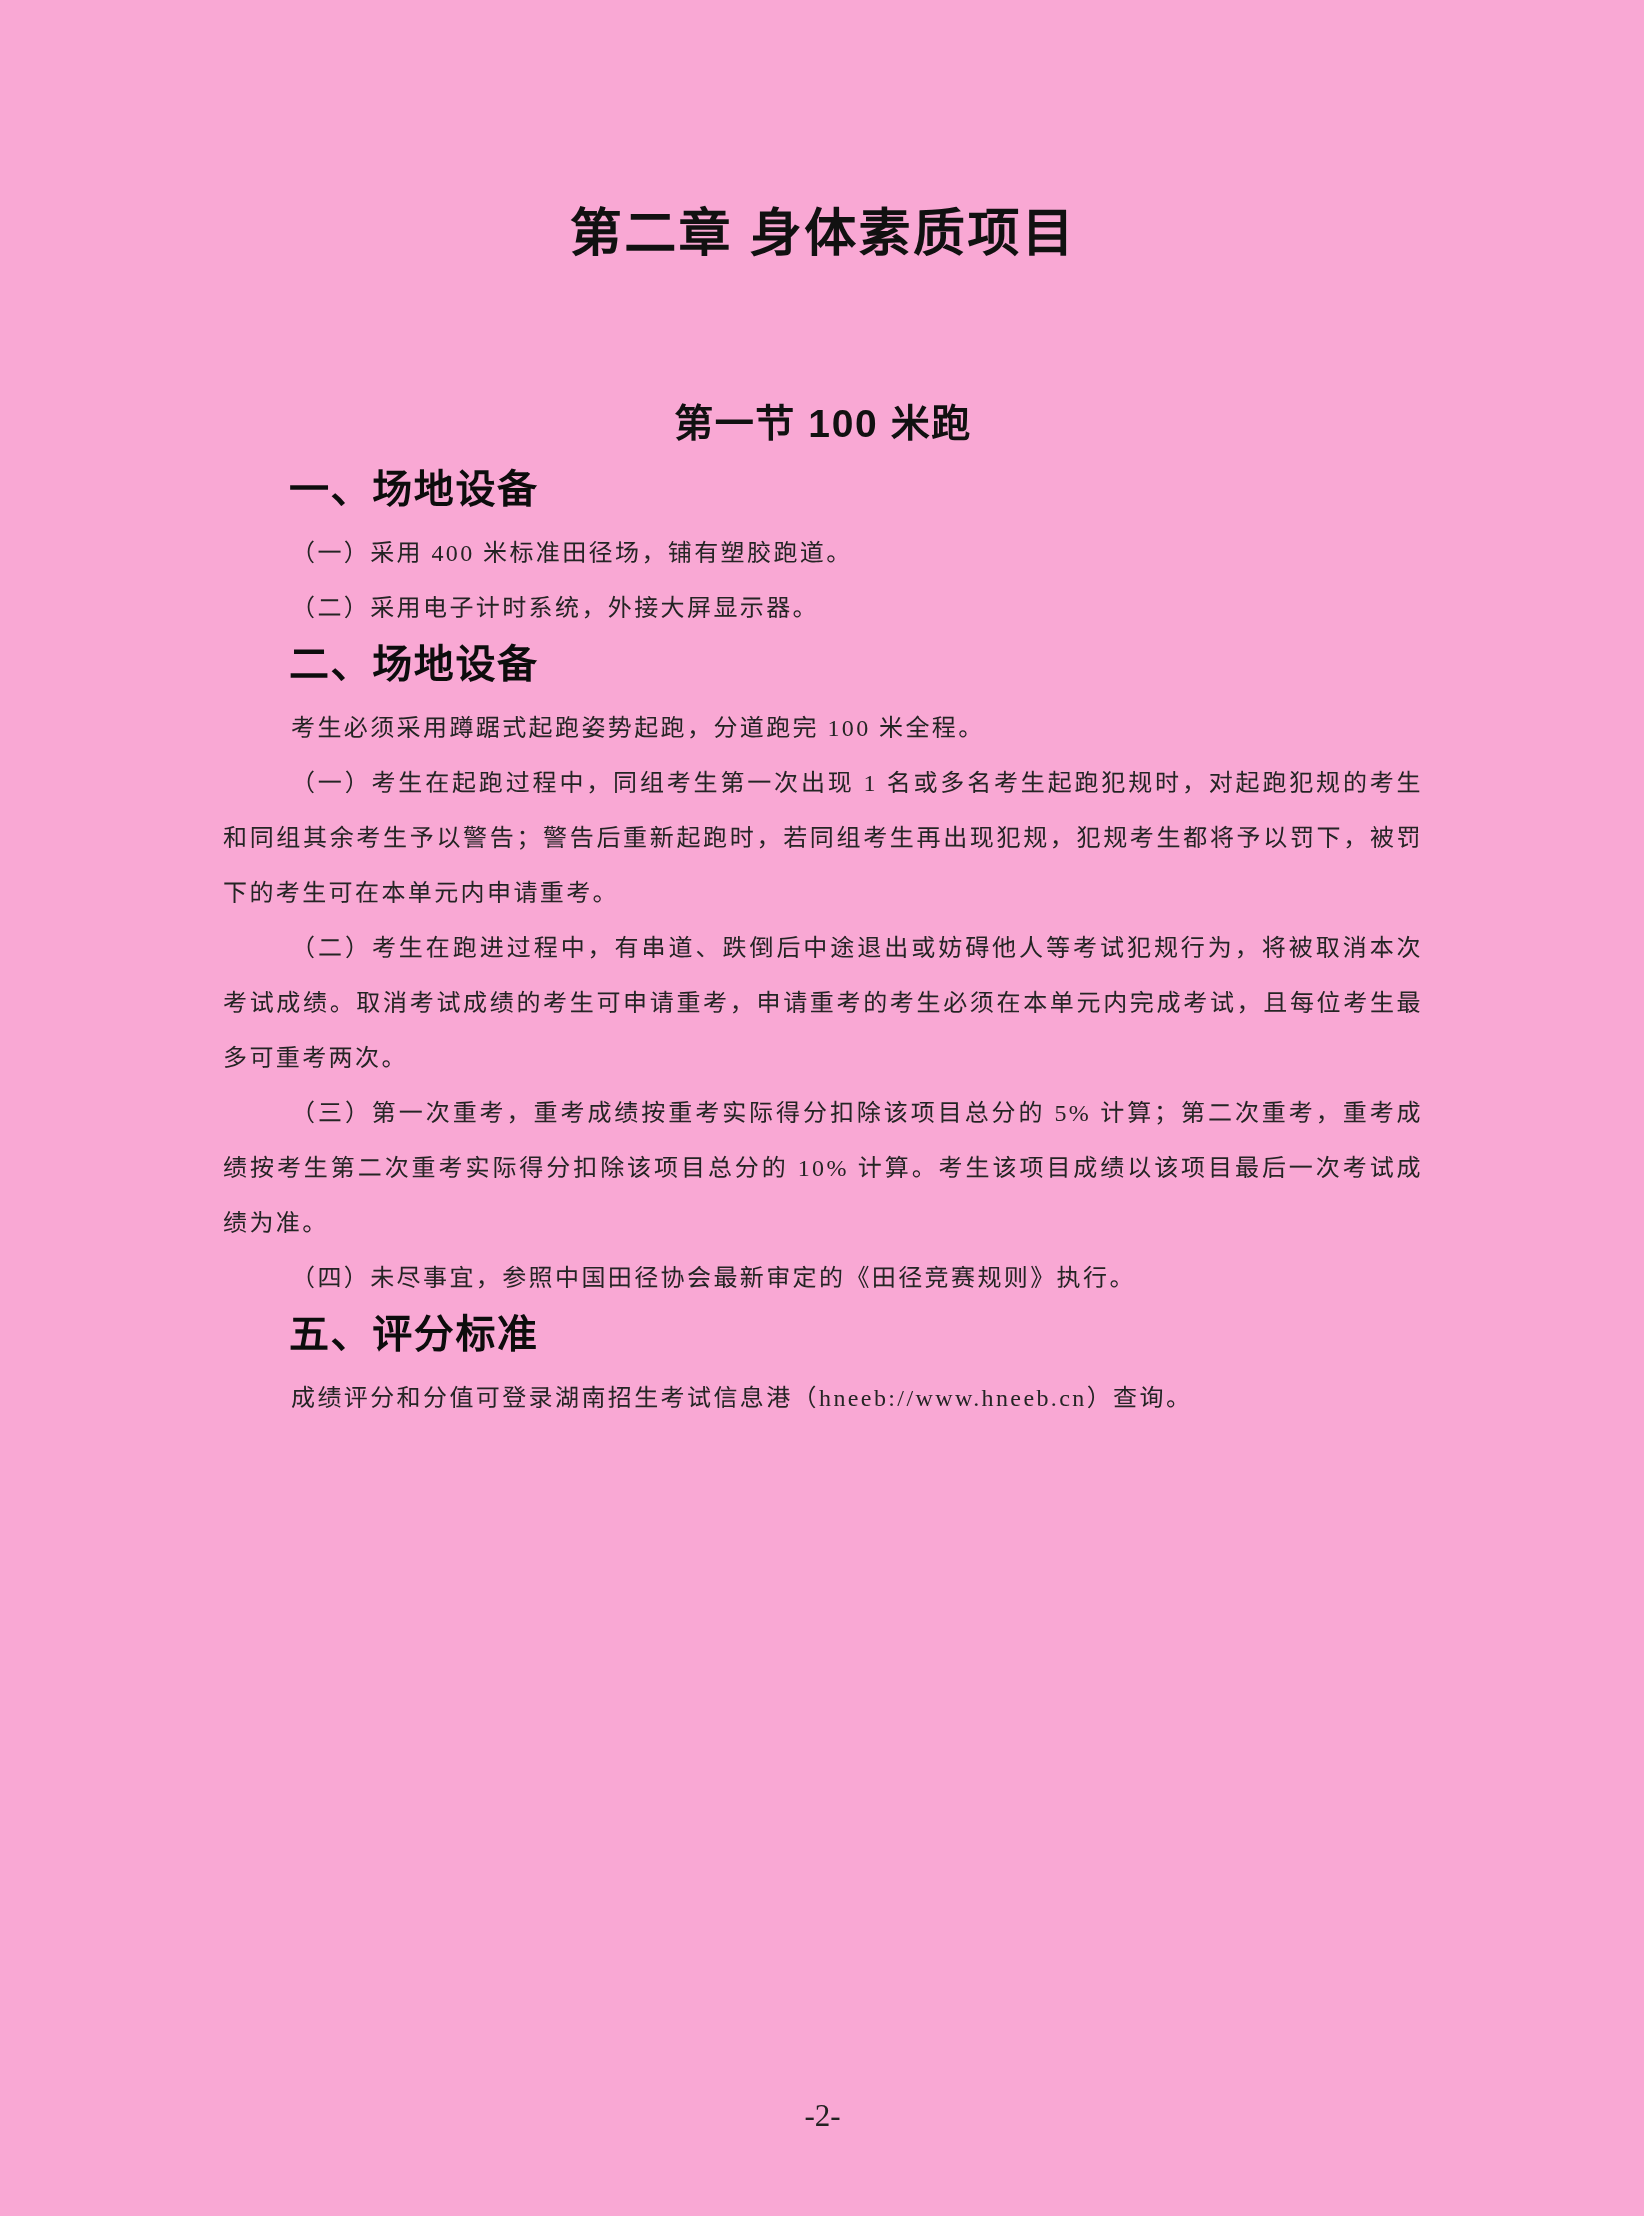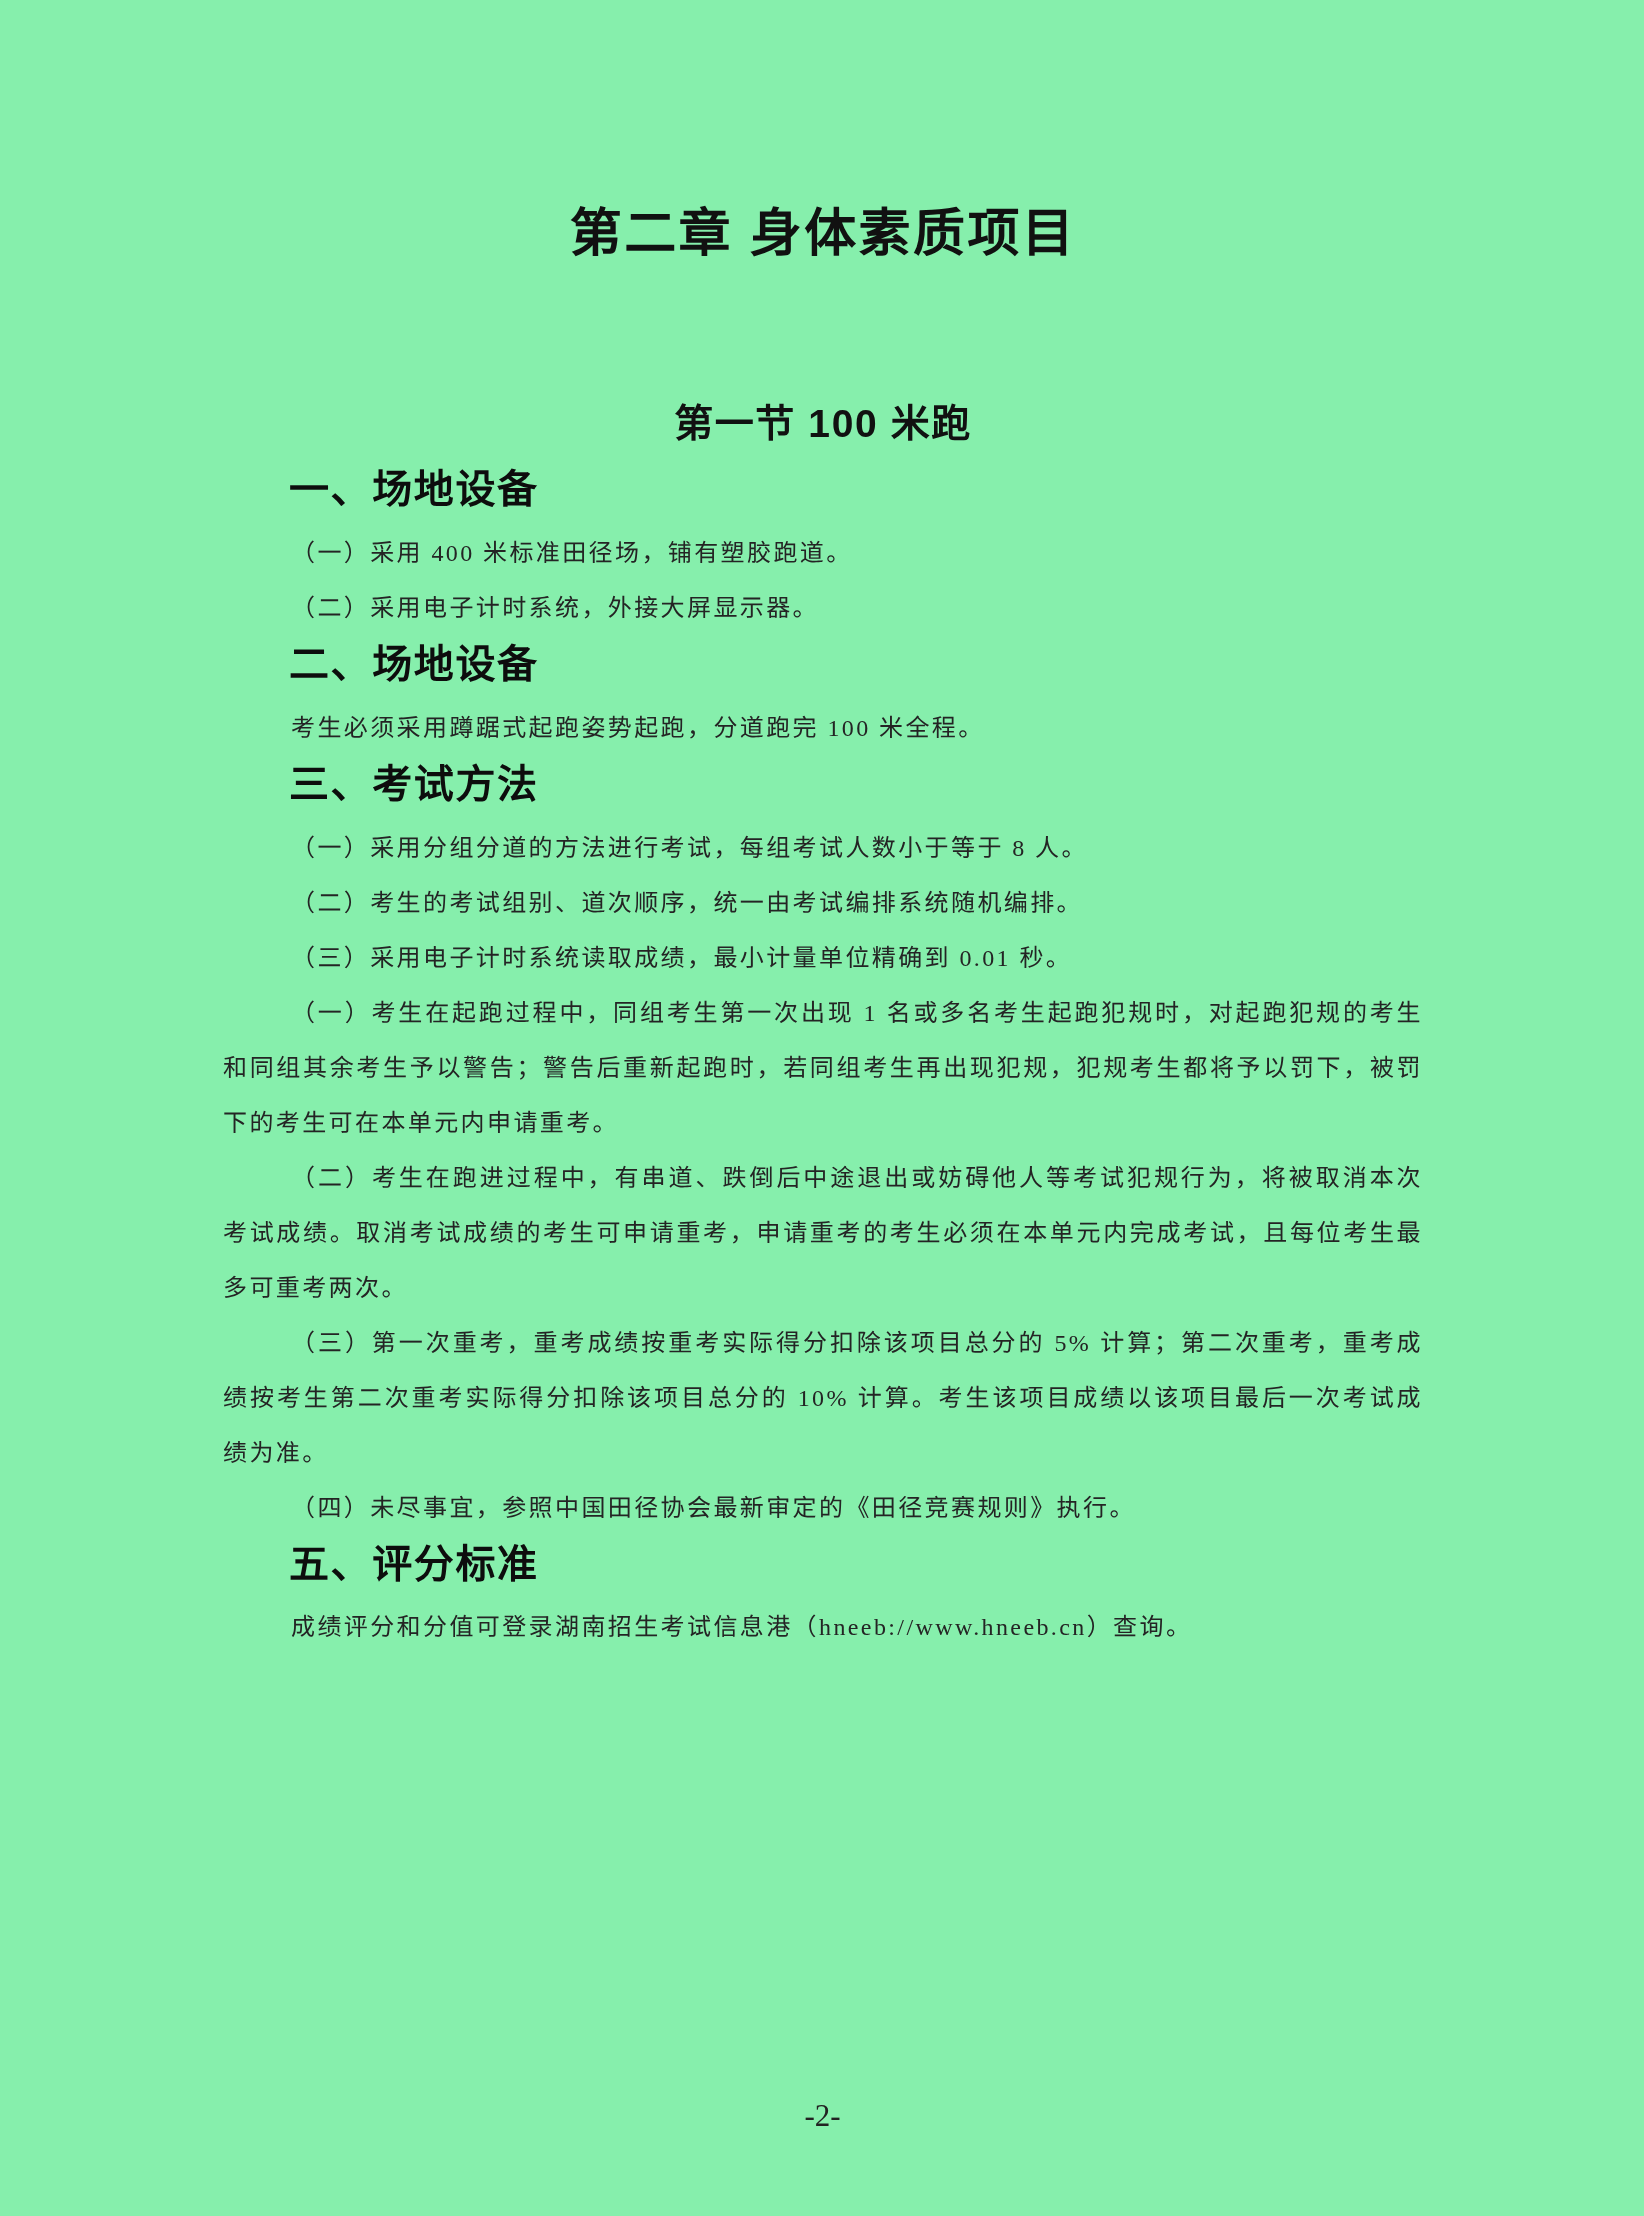--- a/index.html
+++ b/index.html
@@ -11,21 +11,21 @@
     width: 1645px;
     height: 2216px;
     position: relative;
     color: #1f1f1f;
     font-family: "Liberation Serif", serif;
     overflow: hidden;
   }
   .page {
     position: absolute;
     inset: 0;
-    background: #86efac;
+    background: #f9a8d4;
   }
   .content {
     padding: 0 222px 0 223px;
   }
   .chapter-title {
     margin: 0;
     padding-top: 201px;
     font-family: "Liberation Sans", sans-serif;
     font-weight: 700;
     font-size: 52px;
@@ -90,26 +90,20 @@
       <h3 class="sec-heading">一、场地设备</h3>
       <p class="para">（一）采用 400 米标准田径场，铺有塑胶跑道。</p>
       <p class="para">（二）采用电子计时系统，外接大屏显示器。</p>
     </section>
 
     <section>
       <h3 class="sec-heading">二、场地设备</h3>
       <p class="para">考生必须采用蹲踞式起跑姿势起跑，分道跑完 100 米全程。</p>
     </section>
 
-    <section>
-      <h3 class="sec-heading">三、考试方法</h3>
-      <p class="para">（一）采用分组分道的方法进行考试，每组考试人数小于等于 8 人。</p>
-      <p class="para">（二）考生的考试组别、道次顺序，统一由考试编排系统随机编排。</p>
-      <p class="para">（三）采用电子计时系统读取成绩，最小计量单位精确到 0.01 秒。</p>
-    </section>
 
     <section>
       <p class="para">（一）考生在起跑过程中，同组考生第一次出现 1 名或多名考生起跑犯规时，对起跑犯规的考生和同组其余考生予以警告；警告后重新起跑时，若同组考生再出现犯规，犯规考生都将予以罚下，被罚下的考生可在本单元内申请重考。</p>
       <p class="para">（二）考生在跑进过程中，有串道、跌倒后中途退出或妨碍他人等考试犯规行为，将被取消本次考试成绩。取消考试成绩的考生可申请重考，申请重考的考生必须在本单元内完成考试，且每位考生最多可重考两次。</p>
       <p class="para">（三）第一次重考，重考成绩按重考实际得分扣除该项目总分的 5% 计算；第二次重考，重考成绩按考生第二次重考实际得分扣除该项目总分的 10% 计算。考生该项目成绩以该项目最后一次考试成绩为准。</p>
       <p class="para">（四）未尽事宜，参照中国田径协会最新审定的《田径竞赛规则》执行。</p>
     </section>
 
     <section>
       <h3 class="sec-heading">五、评分标准</h3>

